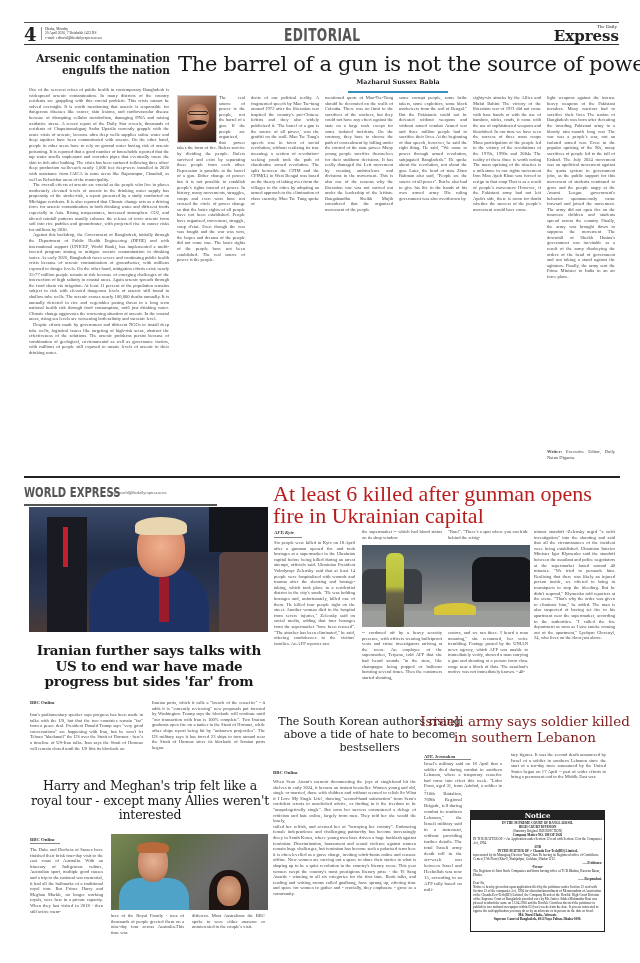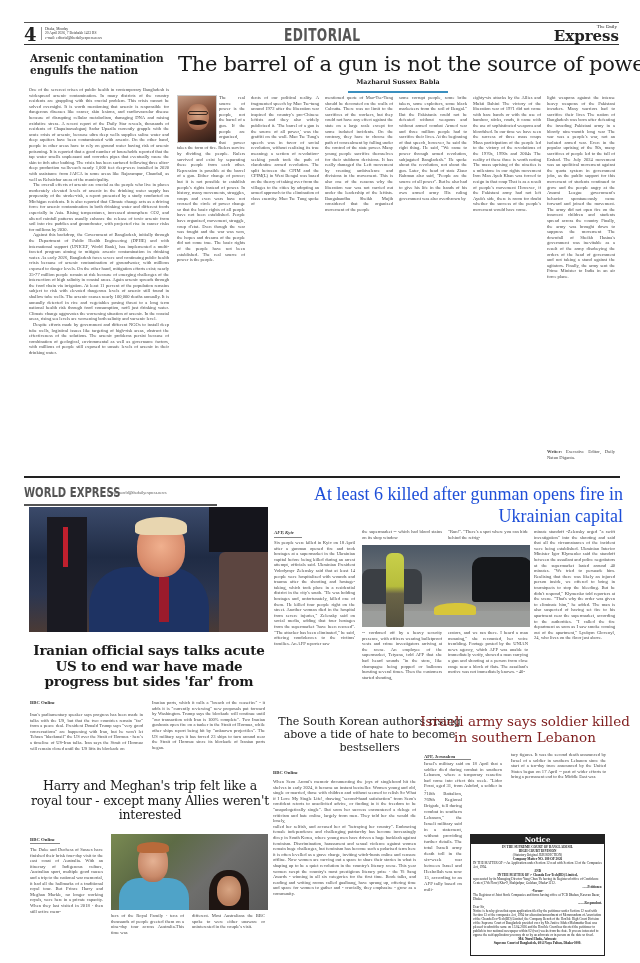--- a/index.html
+++ b/index.html
@@ -10,21 +10,21 @@
 
   
   .masthead { top: 22px; left: 24px; width: 595px; height: 23px; border-top: 1px solid #555; border-bottom: 1px solid #333; }
   .page-num { left: 0; top: 2px; font-family: "DejaVu Serif", serif; font-weight: bold; font-size: 18px; line-height: 20px; color: #222; }
   .dateline { left: 17px; top: 4px; font-family: "Liberation Serif", serif; font-size: 3.6px; line-height: 4.4px; color: #333; padding-left: 3px; border-left: 1px solid #999; }
   .section-title { left: 260px; top: 2px; font-family: "DejaVu Sans", sans-serif; font-weight: bold; font-size: 17px; line-height: 20px; color: #555; transform: scaleX(0.72); transform-origin: left top; letter-spacing: 0.5px; }
   .brand-small { font-family: "Liberation Serif", serif; font-size: 5px; line-height: 5px; color: #222; position: absolute; right: 2px; top: 1px; white-space: nowrap; }
   .brand-big { font-family: "DejaVu Serif", serif; font-weight: bold; font-size: 15px; line-height: 16px; color: #222; position: absolute; right: 0; top: 5px; white-space: nowrap; }
 
   
-  .h-arsenic { left: 30px; top: 52px; width: 140px; text-align: left; font-family: "DejaVu Serif", serif; font-weight: bold; font-size: 10.5px; line-height: 12px; color: #222; }
+  .h-arsenic { left: 30px; top: 52px; width: 140px; text-align: right; font-family: "DejaVu Serif", serif; font-weight: bold; font-size: 10.5px; line-height: 12px; color: #222; }
   .arsenic-body { left: 29px; top: 87px; width: 140px; height: 382px; }
 
   
   .h-barrel { left: 178px; top: 52px; width: 440px; font-family: "DejaVu Serif", serif; font-size: 21px; line-height: 24px; color: #1a1a1a; white-space: nowrap; letter-spacing: -0.3px; }
   .byline { left: 178px; top: 78px; width: 440px; text-align: center; font-family: "DejaVu Serif", serif; font-weight: bold; font-size: 6.4px; line-height: 9px; color: #222; }
   .byline-rule { left: 348px; top: 91px; width: 100px; height: 1.5px; background: #3a8fbf; }
   .author-photo { left: 177px; top: 95px; width: 40px; height: 48px; background: linear-gradient(160deg,#c39a83 0%,#8d5b44 35%,#5a3426 70%,#2d1c17 100%); border: 1px solid #ccc; }
   .author-photo .face { position:absolute; left:9px; top:8px; width:22px; height:26px; border-radius:45%; background: radial-gradient(circle at 50% 40%, #d9a98a 0%, #b07558 60%, #7a4734 100%); }
   .author-photo .stache { position:absolute; left:11px; top:24px; width:18px; height:5px; border-radius: 50%; background:#1d1412; }
   .author-photo .glasses { position:absolute; left:10px; top:15px; width:20px; height:4px; border:1px solid #3a2a22; border-radius:2px; }
@@ -39,21 +39,21 @@
   .trump-photo { left: 29px; top: 507px; width: 239px; height: 125px; background: linear-gradient(180deg,#3b4a6a 0%,#1f2b44 40%,#2c3650 70%,#4a3a35 100%); overflow: hidden; }
   .tp-suit { position:absolute; left:60px; top:60px; width:120px; height:70px; background:#1e3363; border-radius: 40px 40px 0 0; }
   .tp-head { position:absolute; left:108px; top:14px; width:48px; height:56px; border-radius:45%; background: radial-gradient(circle at 50% 45%, #f0b08e 0%, #d98d6d 60%, #b56b50 100%); }
   .tp-hair { position:absolute; left:106px; top:10px; width:52px; height:18px; border-radius: 50% 50% 20% 20%; background:#e8d6b0; }
   .tp-tie { position:absolute; left:130px; top:70px; width:10px; height:45px; background:#9b1b2c; }
   .tp-chair { position:absolute; left:190px; top:45px; width:60px; height:85px; background: #5c4540; border-radius: 6px; }
   .tp-person1 { position:absolute; left:18px; top:10px; width:40px; height:115px; background:#1a1a22; }
   .tp-tie1 { position:absolute; left:34px; top:20px; width:5px; height:40px; background:#c0202e; }
   .tp-person3 { position:absolute; left:180px; top:0px; width:60px; height:45px; background:#15151c; }
 
-  .h-ukraine { left: 273px; top: 483px; width: 350px; text-align: right; font-family: "Liberation Serif", serif; font-size: 18px; line-height: 22px; color: #1d4ed8; }
+  .h-ukraine { left: 273px; top: 483px; width: 350px; text-align: left; font-family: "Liberation Serif", serif; font-size: 22px; line-height: 22px; color: #b91c1c; }
   .uk-dateline { left: 274px; top: 530px; font-family: "Liberation Serif", serif; font-weight: bold; font-style: italic; font-size: 4.8px; color: #333; }
   .uk-dateline-rule { left: 274px; top: 537px; width: 28px; height: 1px; background: #888; }
   .uk-photo { left: 362px; top: 545px; width: 168px; height: 82px; background: linear-gradient(180deg,#4c5866 0%,#6b7176 40%,#8b8c8a 70%,#a8a8a4 100%); overflow: hidden; }
   .uk-car1 { position:absolute; left:0; top:24px; width:60px; height:35px; background:#3b3f44; border-radius: 8px 8px 2px 2px; }
   .uk-car2 { position:absolute; left:110px; top:12px; width:60px; height:45px; background:#15171a; border-radius: 10px 10px 3px 3px; }
   .uk-soldier { position:absolute; left:24px; top:8px; width:18px; height:74px; background: linear-gradient(180deg,#c9d04a 0%,#b7bd3c 45%,#6a6446 55%,#54503e 100%); border-radius: 6px 6px 2px 2px; }
   .uk-tarp { position:absolute; left:72px; top:58px; width:42px; height:12px; background:#d8c63a; border-radius: 50% 40% 10% 10%; }
   .uk-road { position:absolute; left:0; top:66px; width:168px; height:16px; background:#9c9e9c; }
 
   .h-iran { left: 30px; top: 643px; width: 238px; text-align: center; font-family: "DejaVu Serif", serif; font-weight: bold; font-size: 13.5px; line-height: 15.5px; color: #1a1a1a; letter-spacing: -0.2px; }
@@ -76,21 +76,21 @@
   .korea-src { left: 273px; top: 770px; font-family: "Liberation Serif", serif; font-weight: bold; font-size: 4.8px; color: #333; }
   .korea-body { left: 273px; top: 779px; width: 143px; height: 160px; }
 
   .h-israel { left: 420px; top: 713px; width: 210px; text-align: center; font-family: "DejaVu Serif", serif; font-size: 13.5px; line-height: 16px; color: #7f1d1d; }
   .israel-src { left: 424px; top: 754px; font-family: "Liberation Serif", serif; font-weight: bold; font-size: 4.6px; color: #333; }
   .israel-rule { left: 424px; top: 759px; width: 47px; height: 1px; background: #888; }
   .israel-col1 { left: 424px; top: 761px; width: 78px; height: 30px; }
   .israel-col2 { left: 511px; top: 752px; width: 95px; height: 36px; }
   .israel-narrow { left: 424px; top: 791px; width: 38px; height: 145px; }
 
-  .notice { left: 470px; top: 810px; width: 135px; height: 122px; border: 1.5px solid #222; margin-top: 24px; }
+  .notice { left: 470px; top: 810px; width: 135px; height: 122px; border: 1.5px solid #222; }
   .notice-head { background: #222; color: #fff; text-align: center; font-family: "DejaVu Serif", serif; font-weight: bold; font-size: 7px; line-height: 9px; }
   .notice-body { font-family: "Liberation Serif", serif; font-size: 3.3px; line-height: 4px; color: #222; padding: 1px 2px; text-align: center; }
   .notice-body .l { text-align: left; }
   .notice-body b { font-weight: bold; }
   .writer-label { font-weight: bold; }
 </style>
 </head>
 <body>
 
 <div class="abs masthead">
@@ -164,21 +164,21 @@
   <div class="uk-road"></div>
   <div class="uk-car1"></div>
   <div class="uk-car2"></div>
   <div class="uk-soldier"></div>
   <div class="uk-tarp"></div>
 </div>
 <div class="abs body-text" style="left:362px; top:630px; width:80px; height:72px;">-- cordoned off by a heavy security presence, with officers wearing bulletproof vests and crime investigators arriving at the scene. An employee of the supermarket, Tetyana, told AFP that she had heard sounds "in the store, like champagne being popped or balloons bursting several times. Then the customers started shouting,</div>
 <div class="abs body-text" style="left:448px; top:630px; width:80px; height:72px;">erators, and we ran there. I heard a man moaning," she recounted, her voice trembling. Footage posted by the UNIAN news agency, which AFP was unable to immediately verify, showed a man carrying a gun and shooting at a person from close range near a block of flats. The assailant's motive was not immediately known. - 40-</div>
 <div class="abs body-text" style="left:534px; top:529px; width:81px; height:173px;">minute standoff -Zelensky urged "a swift investigation" into the shooting and said that all the circumstances of the incident were being established. Ukrainian Interior Minister Igor Klymenko said the standoff between the assailant and police negotiators at the supermarket lasted around 40 minutes. "We tried to persuade him. Realising that there was likely an injured person inside, we offered to bring in tourniquets to stop the bleeding. But he didn't respond," Klymenko told reporters at the scene. "That's why the order was given to eliminate him," he added. The man is also suspected of having set fire to his apartment near the supermarket, according to the authorities. "I called the fire department as soon as I saw smoke coming out of the apartment," Lyubym Glovenyl, 24, who lives on the floor just above.</div>
 
-<div class="abs h-iran">Iranian official says talks acute US to end war have made progress but sides 'far' from</div>
+<div class="abs h-iran">Iranian further says talks with US to end war have made progress but sides 'far' from</div>
 <div class="abs iran-src">BBC Online</div>
 <div class="abs body-text iran-col" style="left:30px; top:712px; height:60px;">Iran's parliamentary speaker says progress has been made in talks with the US, but that the two countries remain "far" from a peace deal. President Donald Trump says "very good conversations" are happening with Iran, but he won't let Tehran "blackmail" the US over the Strait of Hormuz - here's a timeline of US-Iran talks. Iran says the Strait of Hormuz will remain closed until the US lifts its blockade on</div>
 <div class="abs body-text iran-col" style="left:152px; top:700px; height:72px;">Iranian ports, which it calls a "breach of the ceasefire" - it adds it is "currently reviewing" new proposals put forward by Washington. Trump says the blockade will continue until "our transaction with Iran is 100% complete". Two Iranian gunboats open fire on a tanker in the Strait of Hormuz, while other ships report being hit by "unknown projectiles". The US military says it has forced 23 ships to turn around near the Strait of Hormuz since its blockade of Iranian ports began.</div>
 
 <div class="abs h-harry">Harry and Meghan's trip felt like a royal tour - except many Allies weren't interested</div>
 <div class="abs harry-src">BBC Online</div>
 <div class="abs harry-rule"></div>
 <div class="abs body-text harry-col1">The Duke and Duchess of Sussex have finished their brisk four-day visit to the east coast of Australia. With an itinerary of Indigenous culture, Australian sport, multiple good causes and a trip to the national war memorial, it had all the hallmarks of a traditional royal tour. But Prince Harry and Meghan Markle, no longer working royals, were here in a private capacity. When they last visited in 2018 - then still active mem-</div>
 <div class="abs harry-photo">
   <div class="hp-harry-shirt"></div>

